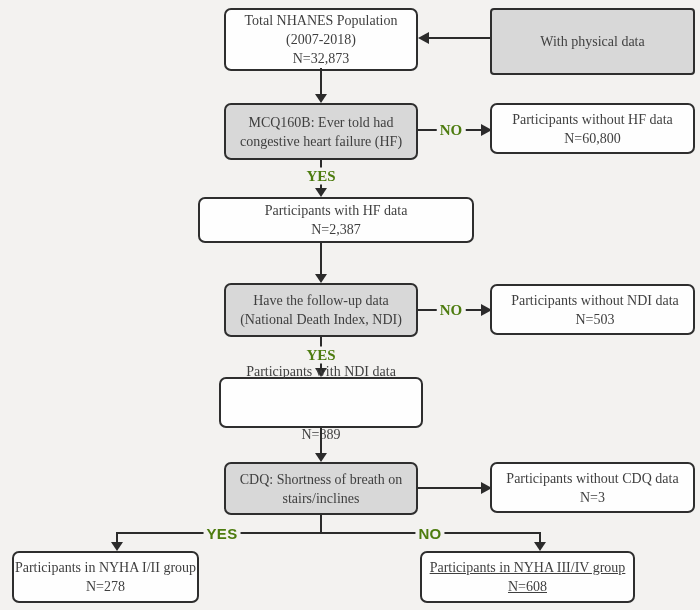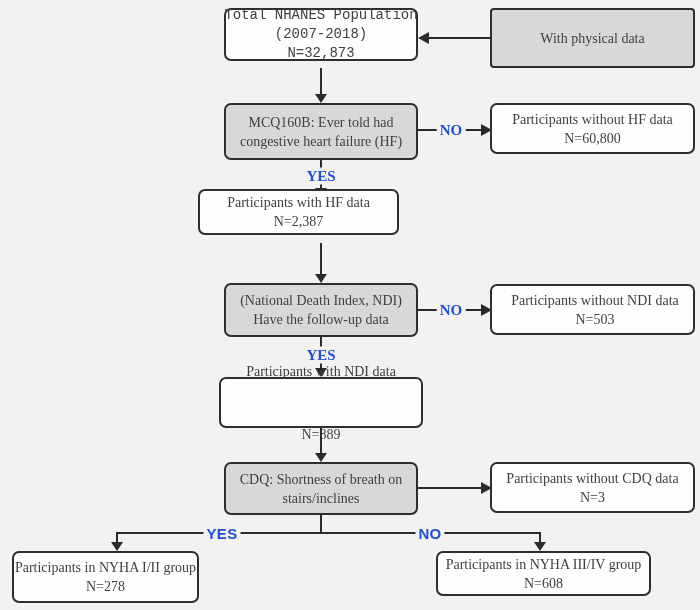--- a/index.html
+++ b/index.html
@@ -48,36 +48,36 @@
   .arrow { position: absolute; width: 0; height: 0; }
   .arrow.down  { border-left: 6px solid transparent; border-right: 6px solid transparent; border-top: 9px solid var(--line); }
   .arrow.right { border-top: 6px solid transparent; border-bottom: 6px solid transparent; border-left: 11px solid var(--line); }
   .arrow.left  { border-top: 6px solid transparent; border-bottom: 6px solid transparent; border-right: 11px solid var(--line); }
   .edge-label {
     position: absolute;
     transform: translate(-50%, -50%);
     background: var(--background);
     padding: 0 3px;
     font-weight: bold;
-    color: #1d4ed8;
+    color: #4d7c0f;
   }
   .serif-label { font-family: "Liberation Serif", serif; font-size: 15px; }
   .sans-label  { font-family: "Liberation Sans", sans-serif; font-size: 15px; letter-spacing: 0.3px; }
 </style>
 </head>
 <body>
 
 <div class="canvas">
 
-  <div class="node white" style="left:224px; top:8px; width:194px; height:53px;font-family:Liberation Mono, monospace;">
+  <div class="node white" style="left:224px; top:8px; width:194px; height:63px;">
     <div class="ln">Total NHANES Population</div>
     <div class="ln">(2007-2018)</div>
     <div class="ln">N=32,873</div>
   </div>
-  <div class="node gray r4" style="left:490px; top:8px; width:205px; height:60px;">
+  <div class="node gray r4" style="left:490px; top:8px; width:205px; height:67px;">
     <div class="ln">With physical data</div>
   </div>
   <div class="arrow left" style="left:418px; top:32px;"></div>
   <div class="line" style="left:429px; top:37px; width:61px; height:2px;"></div>
 
   <div class="line" style="left:320px; top:68px; width:2px; height:27px;"></div>
   <div class="arrow down" style="left:315px; top:94px;"></div>
 
   <div class="node gray" style="left:224px; top:103px; width:194px; height:57px;">
     <div class="ln">MCQ160B: Ever told had</div>
@@ -88,31 +88,31 @@
   <span class="edge-label serif-label" style="left:451px; top:130px;">NO</span>
   <div class="node white" style="left:490px; top:103px; width:205px; height:51px;">
     <div class="ln">Participants without HF data</div>
     <div class="ln">N=60,800</div>
   </div>
 
   <div class="line" style="left:320px; top:160px; width:2px; height:28px;"></div>
   <span class="edge-label serif-label" style="left:321px; top:176px;">YES</span>
   <div class="arrow down" style="left:315px; top:188px;"></div>
 
-  <div class="node white" style="left:198px; top:189px; width:201px; height:46px;">
+  <div class="node white" style="left:198px; top:197px; width:276px; height:46px;">
     <div class="ln">Participants with HF data</div>
     <div class="ln">N=2,387</div>
   </div>
 
   <div class="line" style="left:320px; top:243px; width:2px; height:31px;"></div>
   <div class="arrow down" style="left:315px; top:274px;"></div>
 
   <div class="node gray" style="left:224px; top:283px; width:194px; height:54px;">
+    <div class="ln">Have the follow-up data</div>
     <div class="ln">(National Death Index, NDI)</div>
-    <div class="ln">Have the follow-up data</div>
   </div>
   <div class="line" style="left:418px; top:309px; width:63px; height:2px;"></div>
   <div class="arrow right" style="left:481px; top:304px;"></div>
   <span class="edge-label serif-label" style="left:451px; top:310px;">NO</span>
   <div class="node white" style="left:490px; top:284px; width:205px; height:51px;padding-left:8px;">
     <div class="ln">Participants without NDI data</div>
     <div class="ln">N=503</div>
   </div>
 
   <div class="line" style="left:320px; top:337px; width:2px; height:31px;"></div>
@@ -144,18 +144,18 @@
   <span class="edge-label sans-label" style="left:430px; top:533px;">NO</span>
   <div class="line" style="left:116px; top:532px; width:2px; height:11px;"></div>
   <div class="arrow down" style="left:111px; top:542px;"></div>
   <div class="line" style="left:539px; top:532px; width:2px; height:11px;"></div>
   <div class="arrow down" style="left:534px; top:542px;"></div>
 
   <div class="node white" style="left:12px; top:551px; width:187px; height:52px;">
     <div class="ln">Participants in NYHA I/II group</div>
     <div class="ln">N=278</div>
   </div>
-  <div class="node white" style="left:436px; top:551px; width:215px; height:45px;">
+  <div class="node white" style="left:420px; top:551px; width:215px; height:52px;text-decoration:underline;">
     <div class="ln">Participants in NYHA III/IV group</div>
     <div class="ln">N=608</div>
   </div>
 
 </div>
 
 </body></html>

